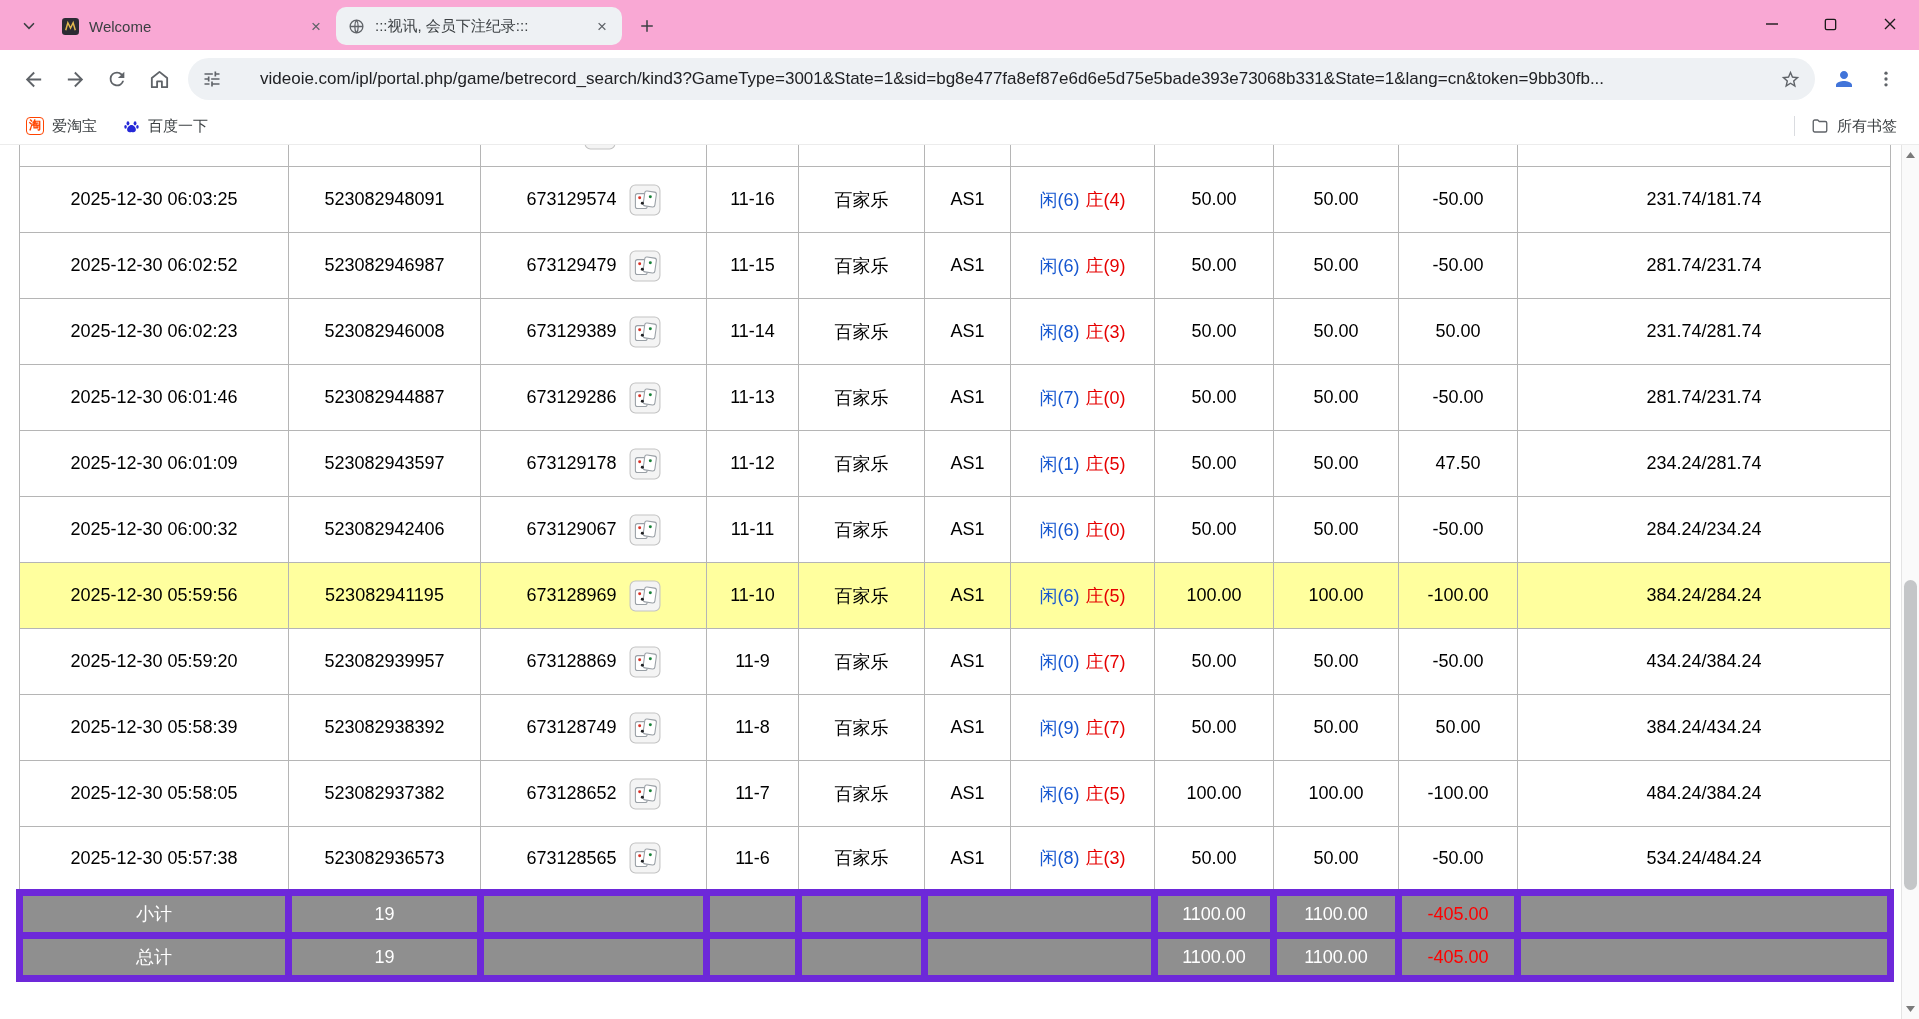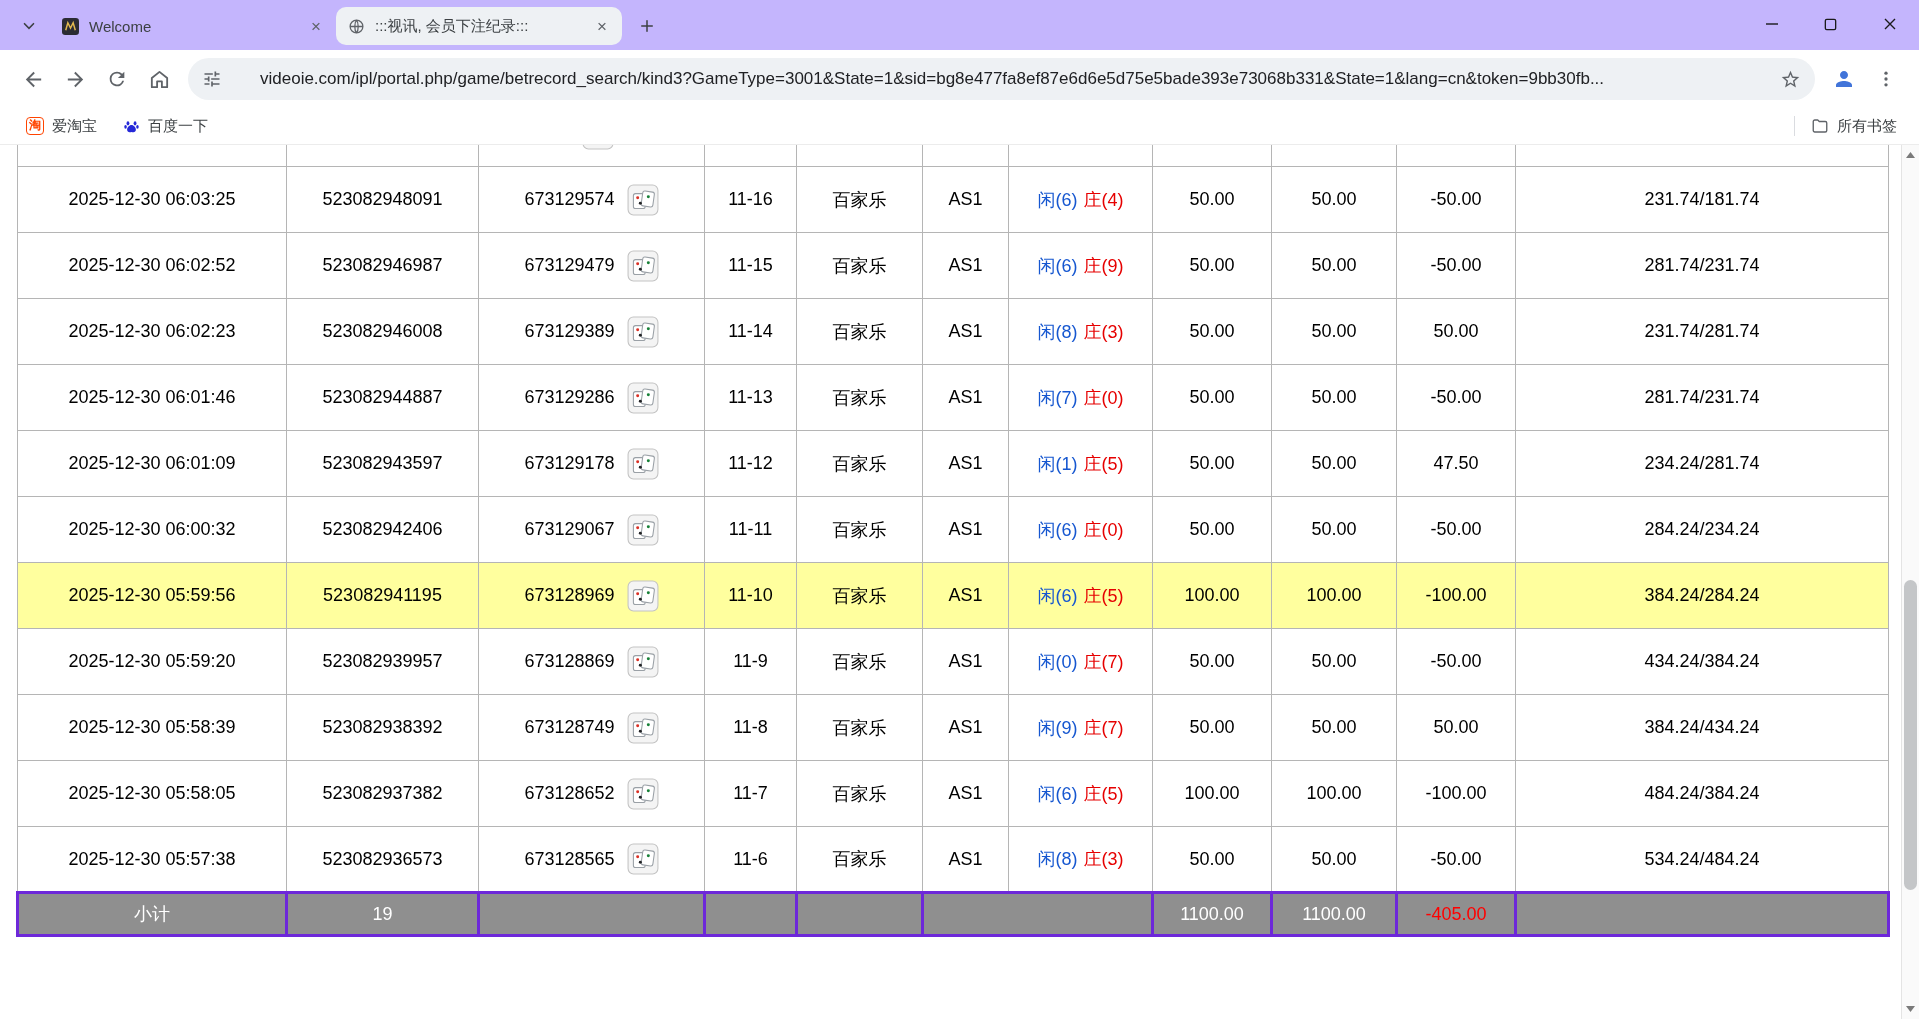--- a/index.html
+++ b/index.html
@@ -7,21 +7,21 @@
   body {
     font-family: "Liberation Sans", "DejaVu Sans", sans-serif;
     background: #fff;
     display: flex;
     flex-direction: column;
   }
   svg { display: block; }
 
   
   .titlebar {
-    height: 50px; background: #c4b5fd; position: relative;
+    height: 50px; background: #f9a8d4; position: relative;
     display: flex; align-items: flex-end; padding-left: 10px; flex: none;
   }
   .tab-search-btn {
     width: 34px; height: 34px; margin: 0 4px 7px 2px; border-radius: 8px;
     display: flex; align-items: center; justify-content: center; cursor: pointer;
   }
   .tab {
     width: 286px; height: 38px; margin-bottom: 5px; border-radius: 10px;
     display: flex; align-items: center; padding: 0 8px 0 12px; cursor: pointer;
   }
@@ -90,21 +90,21 @@
   tr.bet-row.highlight td { background: var(--highlight-yellow, #ffff9e); }
   td.bet-amt { color: var(--bet-blue, #1657d0); cursor: pointer; }
   .res-p { color: var(--player-blue, #1657d0); }
   .res-b { color: var(--banker-red, #e60000); margin-left: 6px; }
   td .neg-val, td.neg { color: var(--loss-red, #ff0000); }
   .gid-wrap { display: inline-flex; align-items: center; justify-content: center; gap: 12px; }
   .dice-btn { width: 32px; height: 32px; flex: none; cursor: pointer; }
 
   tr.summary td {
     background: var(--summary-gray, #8f8f8f); color: #fff; height: 43px;
-    font-size: 18px; border: 3px solid #6d28d9;
+    font-size: 18px; border: 7px solid #6d28d9;
   }
   tr.summary td.neg { color: var(--loss-red, #ff0000); }
 
   
   .scrollbar {
     position: absolute; top: 0; right: 0; width: 18px; height: 100%;
     background: #fafafa; border-left: 1px solid #e4e4e4;
     display: flex; flex-direction: column; align-items: center;
   }
   .sb-arrow { width: 18px; height: 20px; display: flex; align-items: center; justify-content: center; cursor: pointer; flex: none; }
@@ -625,20 +625,32 @@
     <td>19</td>
     <td></td>
     <td></td>
     <td></td>
     <td colspan="2"></td>
     <td>1100.00</td>
     <td>1100.00</td>
     <td class="neg">-405.00</td>
     <td></td>
   </tr>
+          <tr class="summary">
+    <td>总计</td>
+    <td>19</td>
+    <td></td>
+    <td></td>
+    <td></td>
+    <td colspan="2"></td>
+    <td>1100.00</td>
+    <td>1100.00</td>
+    <td class="neg">-405.00</td>
+    <td></td>
+  </tr>
         </tbody>
     </table>
   </div>
 
   <div class="scrollbar">
     <div class="sb-arrow">
       <svg width="9" height="6" viewBox="0 0 9 6">
           <path d="M4.5 0L9 6H0z" fill="#7a7a7a"></path>
         </svg>
     </div>

